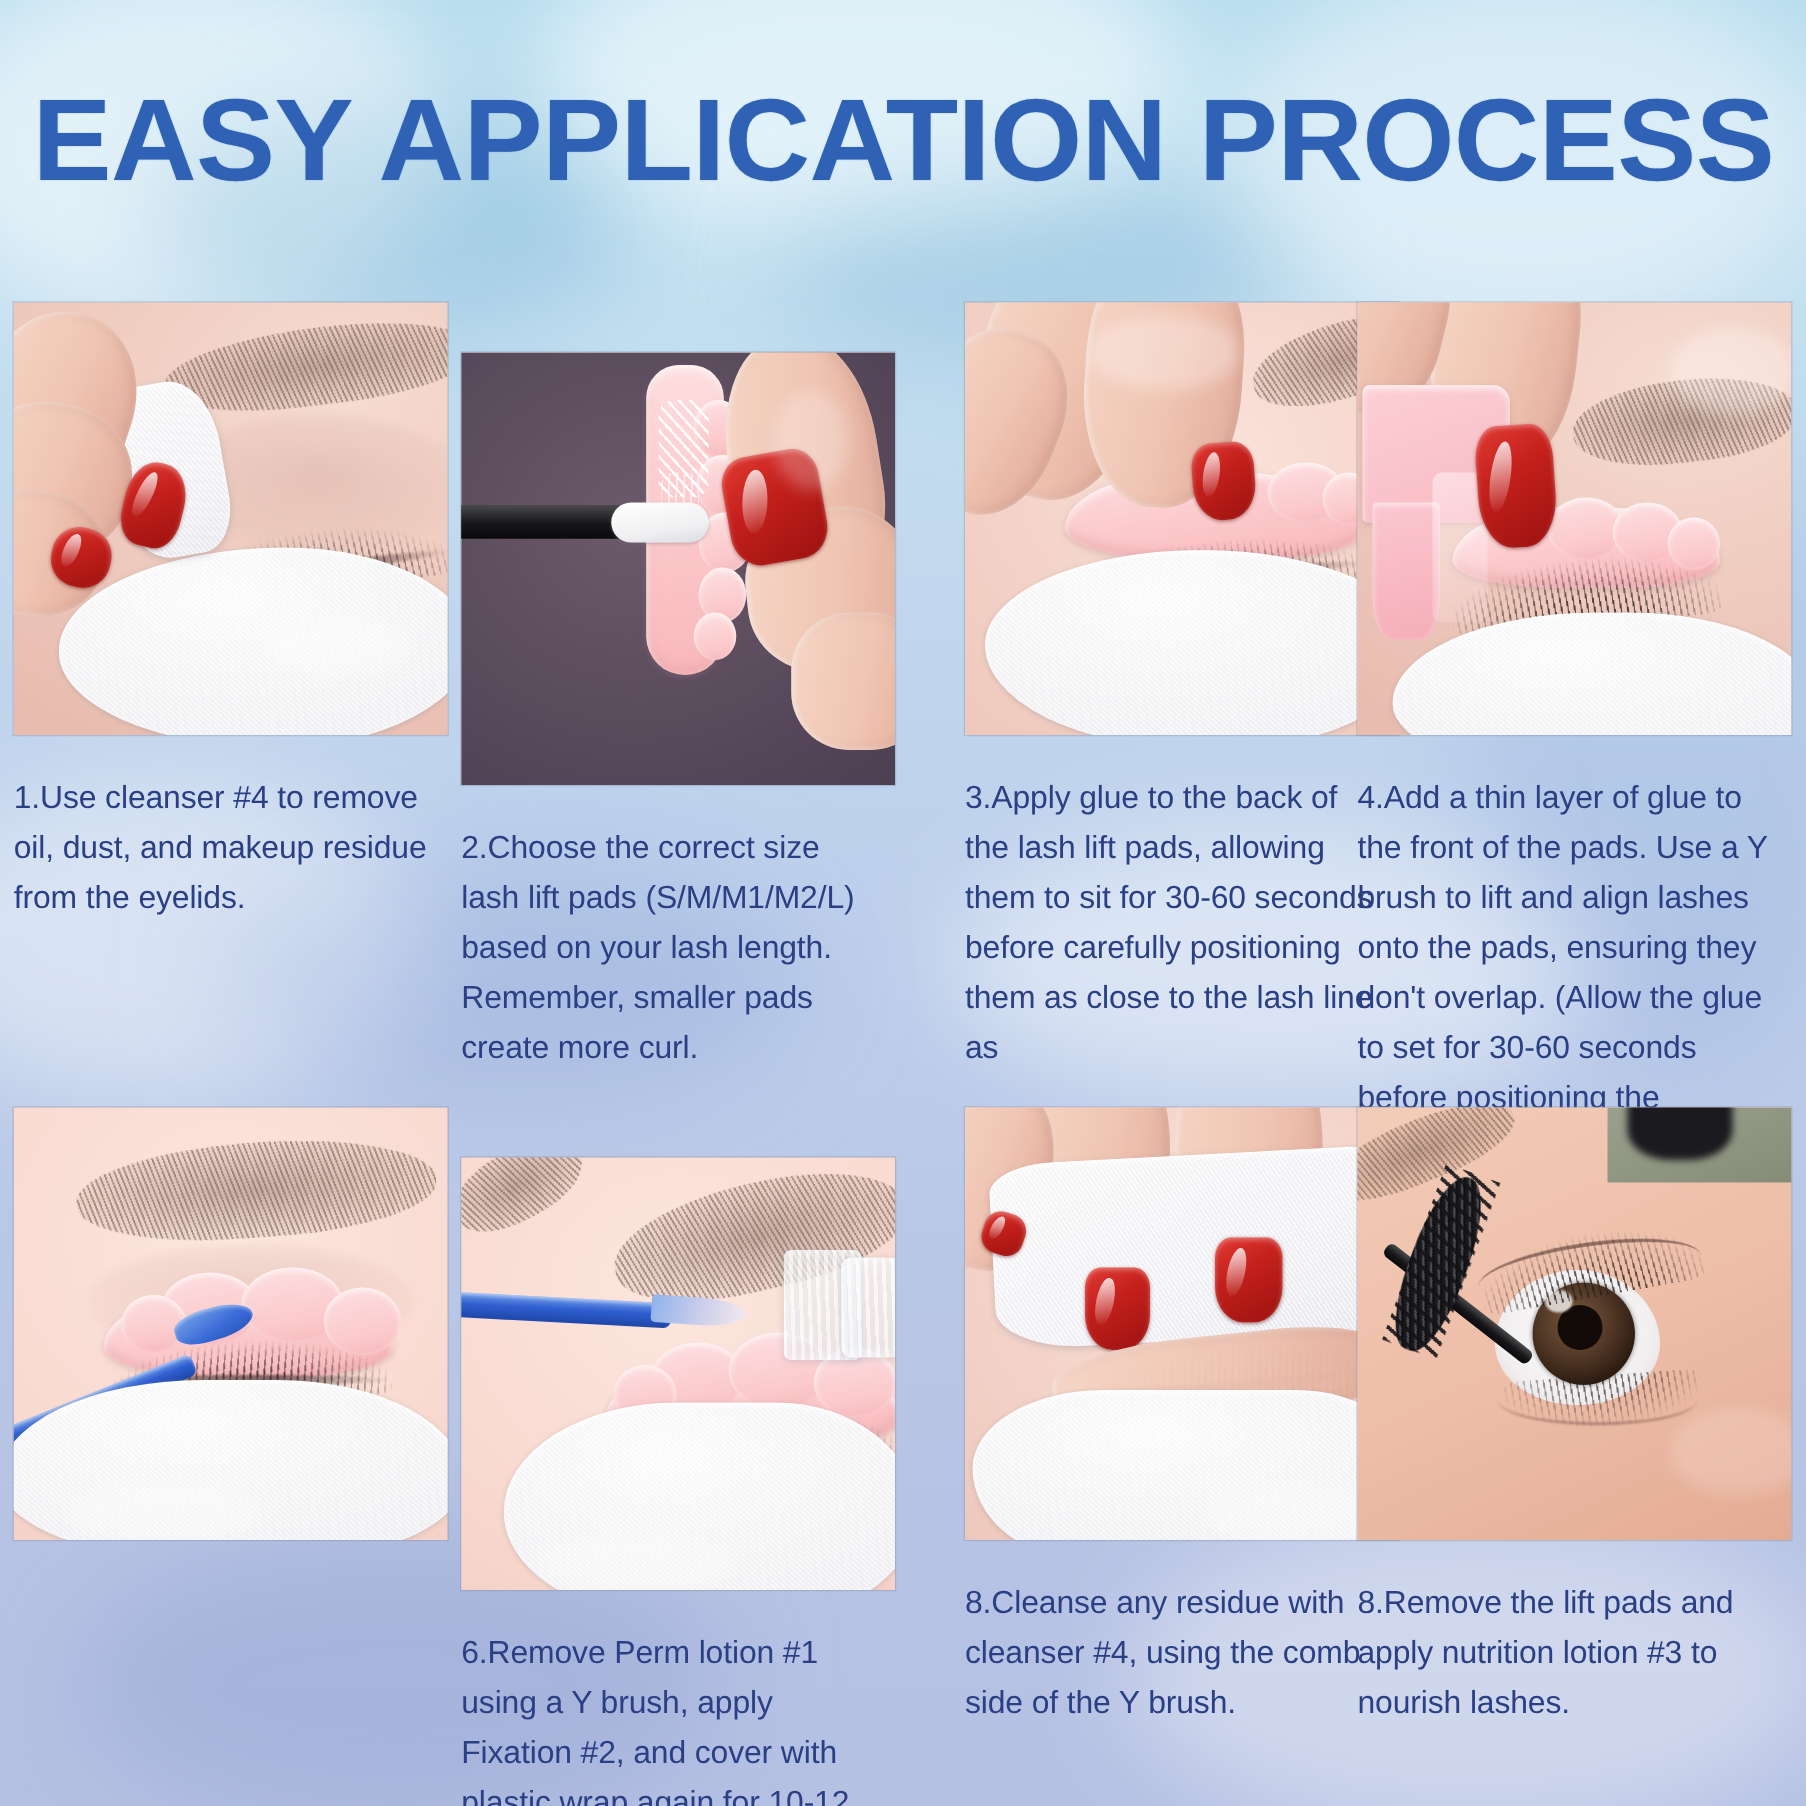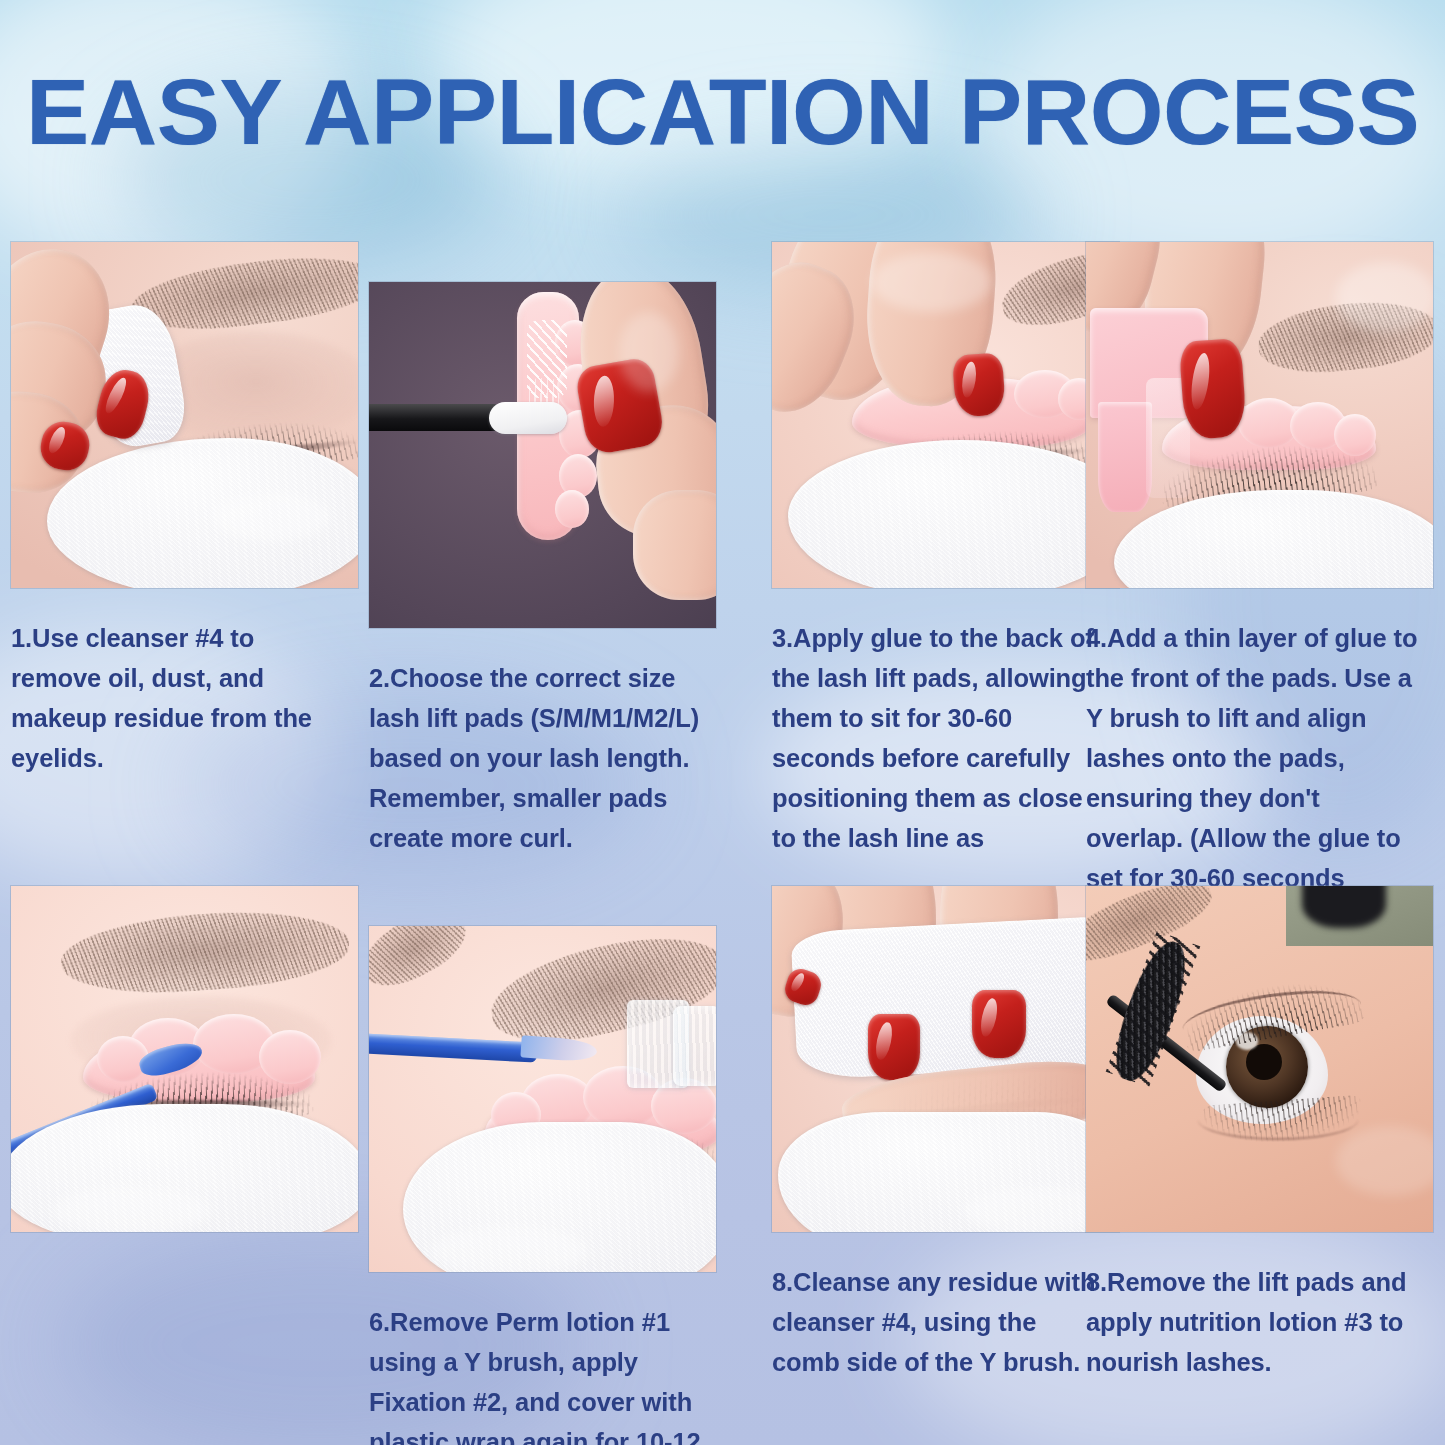--- a/index.html
+++ b/index.html
@@ -40,21 +40,21 @@
     color: #2f62b4;
     letter-spacing: -0.5px;
     transform: scaleX(1.02);
     transform-origin: left center;
     text-shadow: 0 0 1px rgba(47,98,180,.5);
     z-index: 3;
     white-space: nowrap;
   }
 
   
-  .grid { position: absolute; inset: 0; z-index: 2; font-weight: bold; }
+  .grid { position: absolute; inset: 0; z-index: 2; }
   .cell { position: absolute; width: 347px; }
   .cell.c0 { left: 11px; }
   .cell.c1 { left: 369px; margin-top: 40px; }
   .cell.c2 { left: 772px; }
   .cell.c3 { left: 1086px; }
   .cell.r0 { top: 242px; }
   .cell.r1 { top: 886px; }
 
   .photo {
     position: relative;

